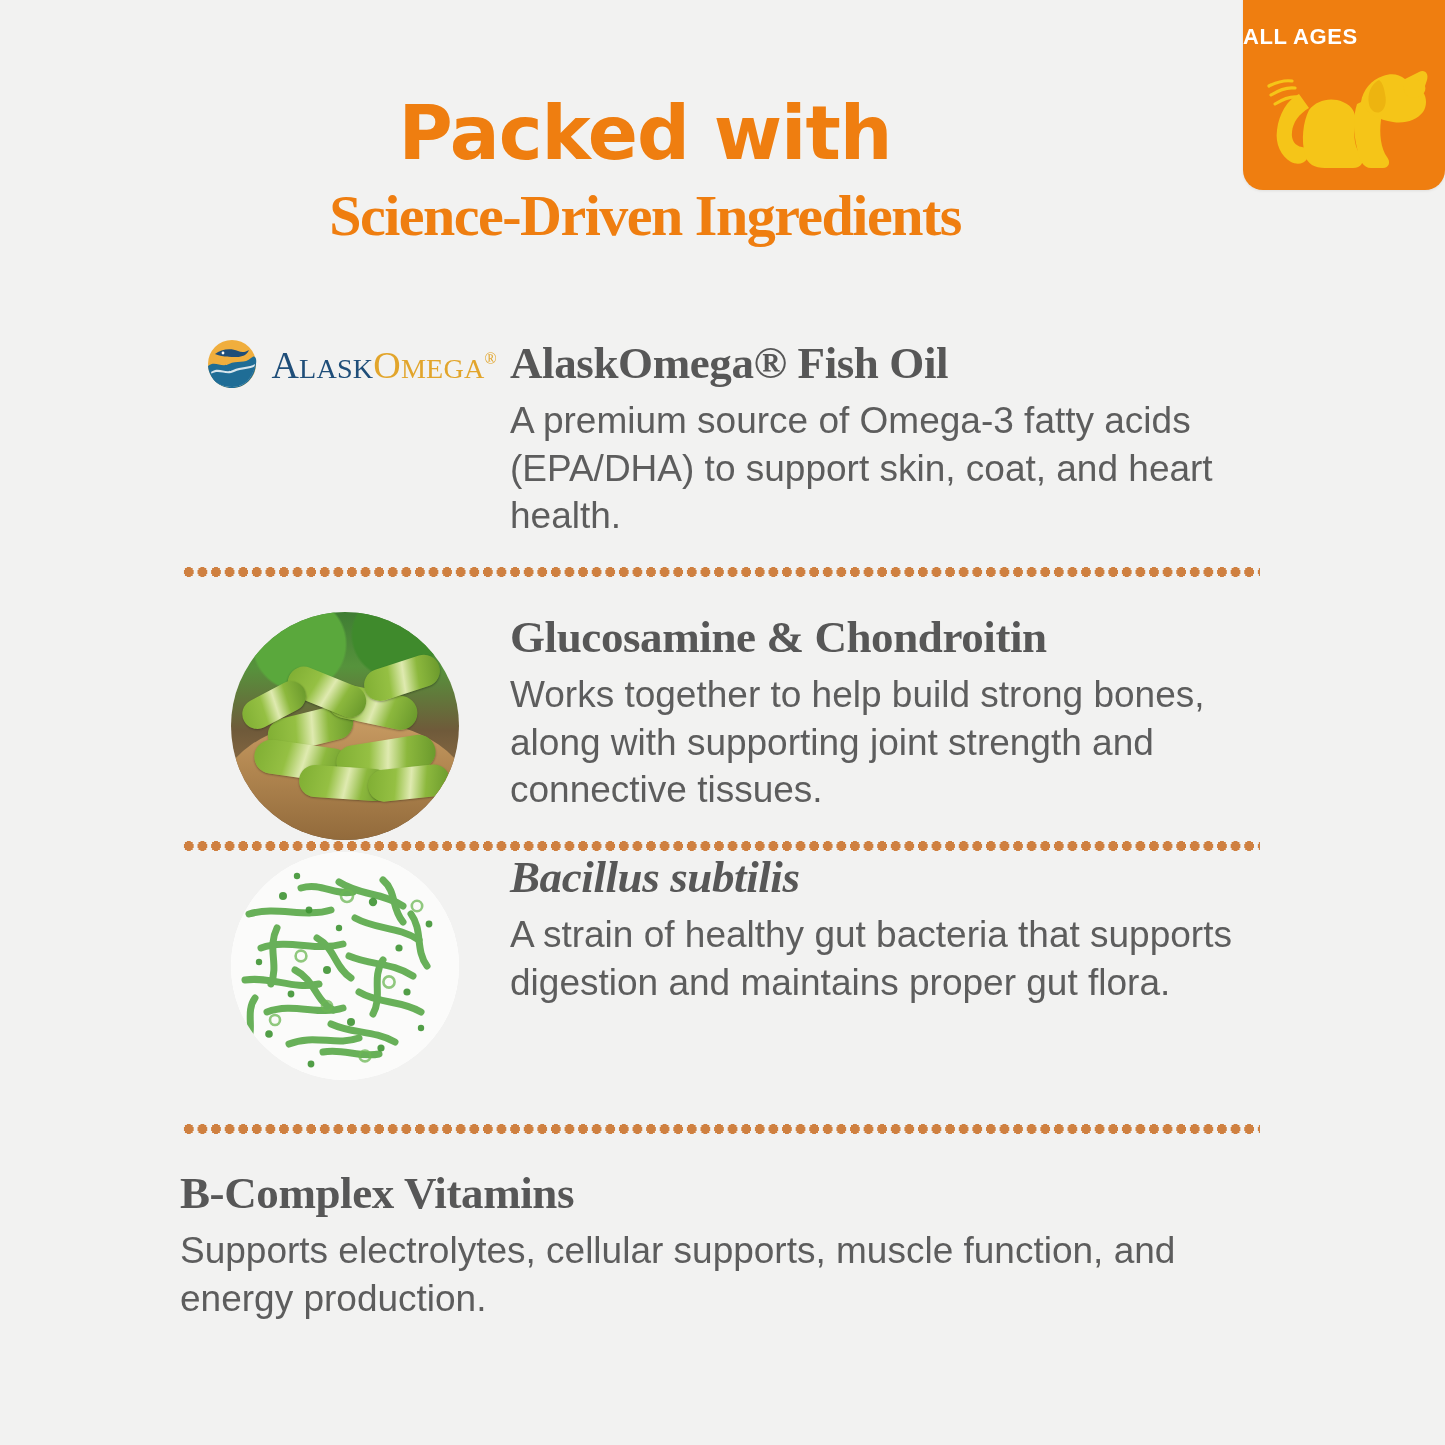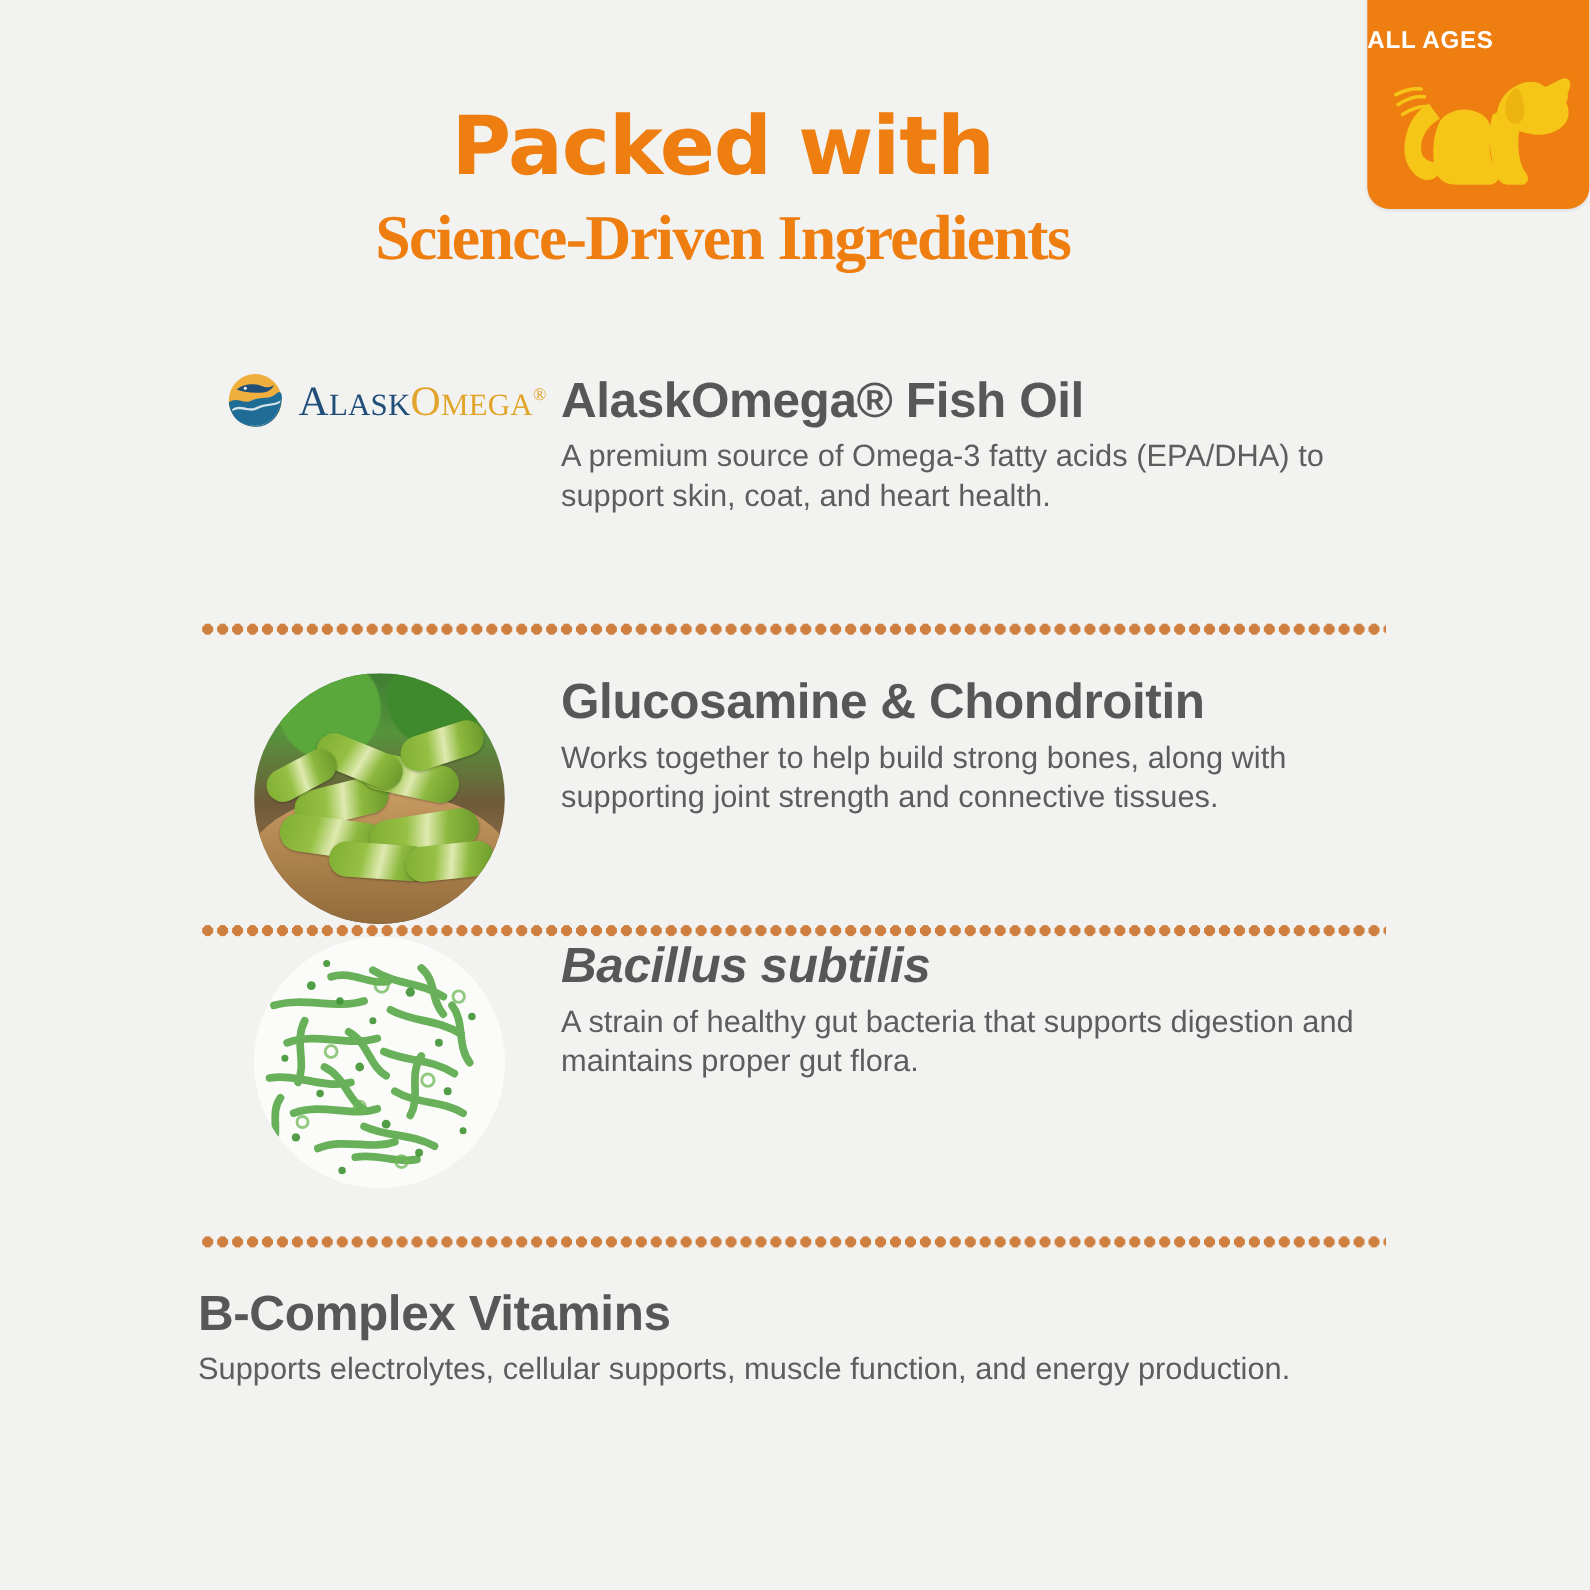--- a/index.html
+++ b/index.html
@@ -43,21 +43,21 @@
     top: 72px;
     left: 14px;
     width: 176px;
     height: 118px;
   }
 
   
   .headline {
     position: absolute;
     top: 88px;
-    left: 42px;
+    left: 30px;
     width: 1230px;
     text-align: center;
     color: #ef7e10;
     font-family: "DejaVu Sans", sans-serif;
     font-weight: bold;
     font-size: 74px;
     line-height: 1.24;
     letter-spacing: -1px;
   }
   .headline .l1 { display: block; }
@@ -82,26 +82,26 @@
     flex: 1 1 auto;
     padding-top: 2px;
   }
   .ing-title {
     color: #575757;
     font-size: 45px;
     font-weight: bold;
     line-height: 1.05;
     margin: 0 0 10px 0;
     letter-spacing: -0.4px;
-    font-family: Liberation Sans, sans-serif;
+    font-family: Liberation Serif, serif;
   }
   .ing-title.italic { font-style: italic; }
   .ing-desc {
     color: #5d5d5d;
-    font-size: 28px;
+    font-size: 37px;
     line-height: 1.28;
     margin: 0;
     font-family: "Liberation Sans", sans-serif;
     font-weight: 400;
   }
 
   
   #row-0 { top: 338px; }
   #row-1 { top: 612px; }
   #row-2 { top: 852px; }

